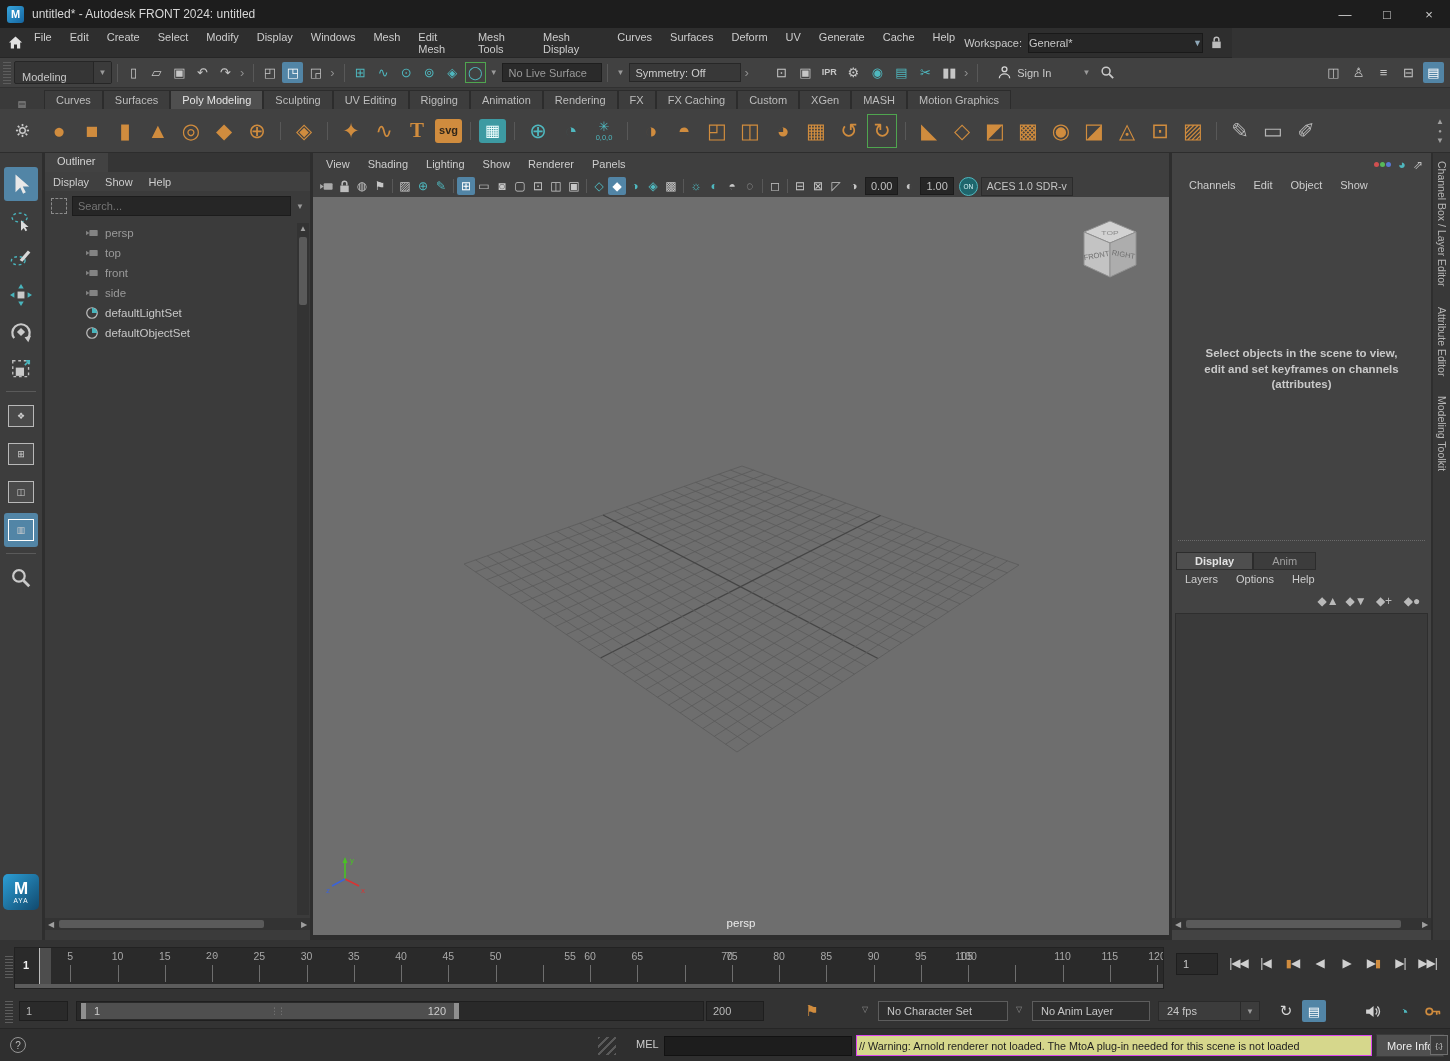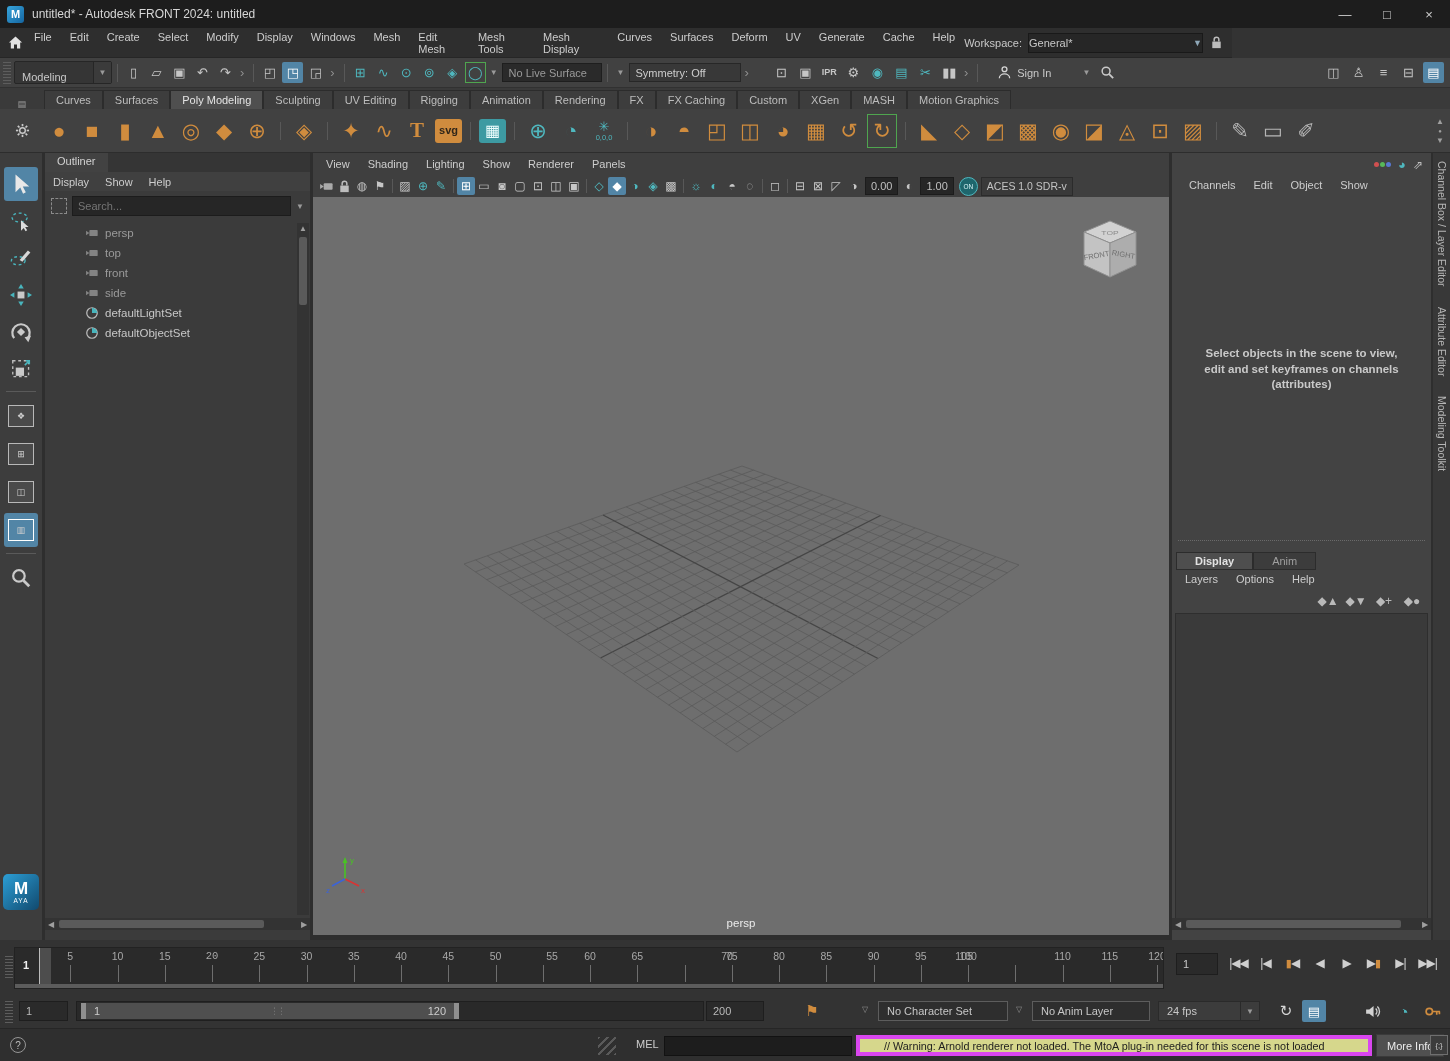--- a/index.html
+++ b/index.html
@@ -193,22 +193,22 @@
            border-top:1px solid #262626;box-sizing:border-box}
   #helpbtn{position:absolute;left:10px;top:8px;width:16px;height:16px;border:1.5px solid #969696;
            border-radius:50%;color:#bdbdbd;font-size:10px;display:flex;align-items:center;
            justify-content:center;box-sizing:border-box}
   #cmdgrip{position:absolute;left:598px;top:8px;width:18px;height:18px;
            background:repeating-linear-gradient(135deg,#5a5a5a 0 2px,transparent 2px 6px)}
   #mellabel{position:absolute;left:636px;top:9px;color:#cdcdcd}
   #melinput{position:absolute;left:664px;top:7px;width:188px;height:20px;background:#1d1d1d;
             border:1px solid #121212;color:#ccc;font-family:inherit;box-sizing:border-box;padding:0 5px}
   #warnbox{position:absolute;left:856px;top:6px;width:516px;height:21px;background:#d6d78c;
-           border:4px solid #d946ef;color:#1e1e1e;font-size:10.8px;display:flex;align-items:center;
-           padding:0 24px;box-sizing:border-box;white-space:nowrap;overflow:hidden}
+           border:1px solid #d946ef;color:#1e1e1e;font-size:10.8px;display:flex;align-items:center;
+           padding:0 2px;box-sizing:border-box;white-space:nowrap;overflow:hidden}
   #moreinfo{position:absolute;left:1376px;top:5px;height:23px;background:#505050;color:#ececec;
             display:flex;align-items:center;padding:0 10px;border:1px solid #3a3a3a;box-sizing:border-box}
   #scripted{position:absolute;left:1430px;top:6px;width:18px;height:20px;border:1px solid #6f6f6f;
             background:#3c3c3c;color:#cfcfcf;font-size:7.5px;display:flex;align-items:center;
             justify-content:center;box-sizing:border-box}
 </style>
 </head>
 <body>
 
 <div id="root">
@@ -802,21 +802,21 @@
           <span class="tlabel" style="left: 291.5px;">30</span>
           <span class="tick" style="left: 291.5px;"></span>
           <span class="tlabel" style="left: 338.75px;">35</span>
           <span class="tick" style="left: 338.75px;"></span>
           <span class="tlabel" style="left: 386px;">40</span>
           <span class="tick" style="left: 386px;"></span>
           <span class="tlabel" style="left: 433.25px;">45</span>
           <span class="tick" style="left: 433.25px;"></span>
           <span class="tlabel" style="left: 480.5px;">50</span>
           <span class="tick" style="left: 480.5px;"></span>
-          <span class="tlabel" style="left: 537px;">55</span>
+          <span class="tlabel" style="left: 555px;">55</span>
           <span class="tick" style="left: 527.75px;"></span>
           <span class="tlabel" style="left: 575px;">60</span>
           <span class="tick" style="left: 575px;"></span>
           <span class="tlabel" style="left: 622.25px;">65</span>
           <span class="tick" style="left: 622.25px;"></span>
           <span class="tlabel" style="left: 688px; margin-left: 24px;">70</span>
           <span class="tick" style="left: 669.5px;"></span>
           <span class="tlabel" style="left: 716.75px;">75</span>
           <span class="tick" style="left: 716.75px;"></span>
           <span class="tlabel" style="left: 764px;">80</span>

